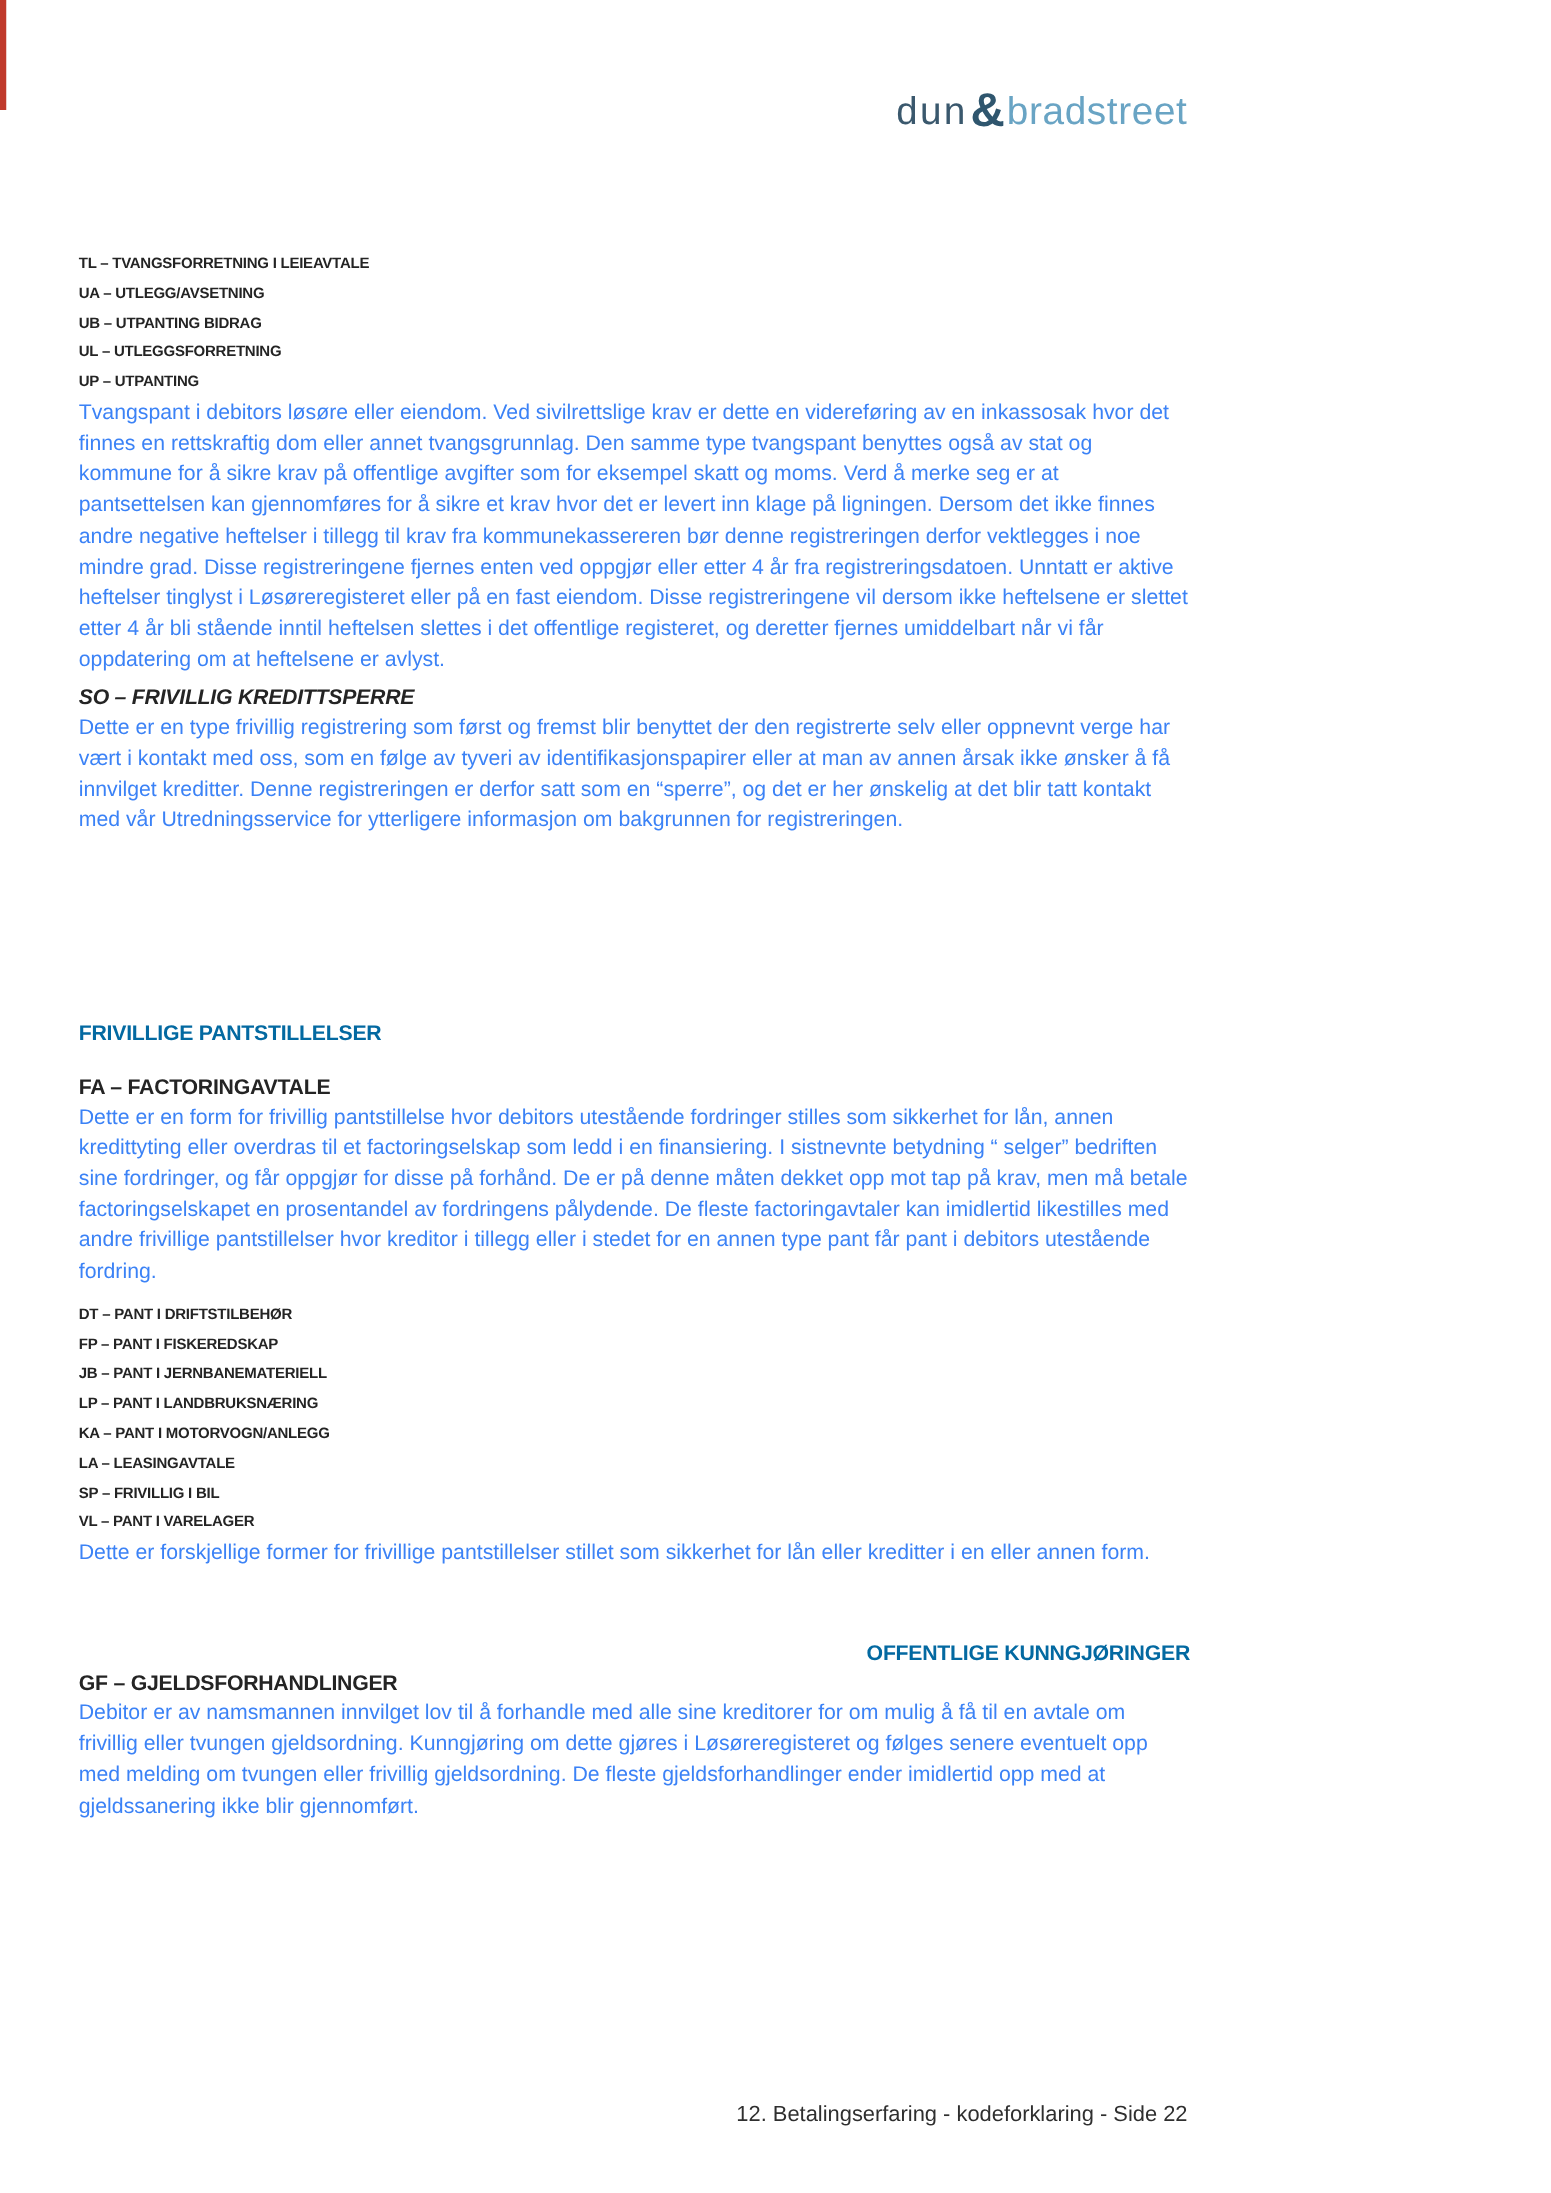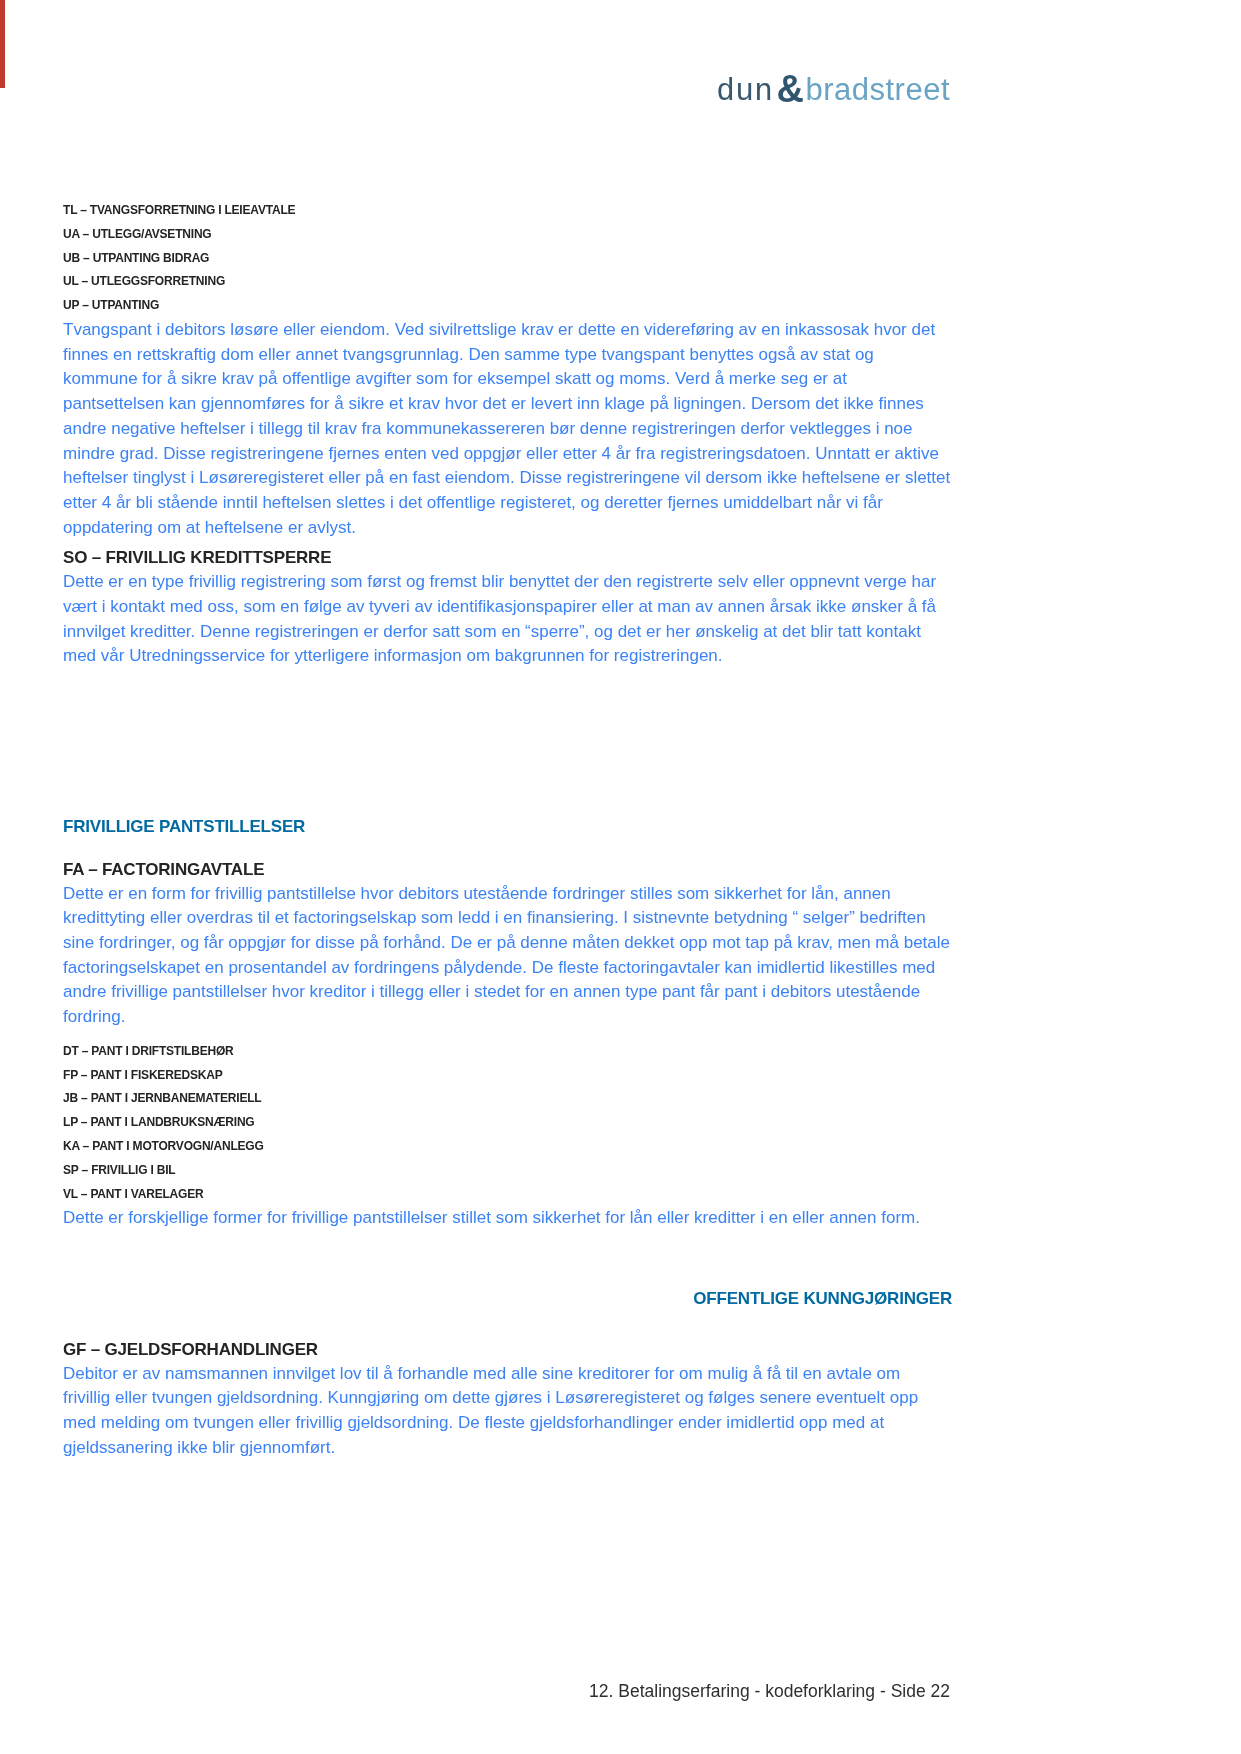--- a/index.html
+++ b/index.html
@@ -63,26 +63,26 @@
     line-height: 23.8px;
     letter-spacing: -0.2px;
   }
   .section-title {
     font-weight: bold;
     color: #0369a1;
     font-size: 17px;
     line-height: 23.8px;
     letter-spacing: -0.2px;
   }
-  .mt-so { margin-top: 6px; }
+  .mt-so { margin-top: 6px; font-style: italic; }
   .mt-frivillige { margin-top: 146px; }
   .mt-fa { margin-top: 19px; }
   .mt-codes2 { margin-top: 10px; }
   .mt-offentlige { margin-top: 56px; text-align: right; }
-  .mt-gf { margin-top: 27px; }
+  .mt-gf { }
 
   .footer {
     position: absolute;
     right: 291px;
     bottom: 52px;
     font-size: 17.5px;
     color: #2f2f2f;
   }
 </style>
 </head>
@@ -114,20 +114,21 @@
 
     <div class="single-head mt-fa">FA – FACTORINGAVTALE</div>
     <p class="body-par">Dette er en form for frivillig pantstillelse hvor debitors utestående fordringer stilles som sikkerhet for lån, annen kredittyting eller overdras til et factoringselskap som ledd i en finansiering. I sistnevnte betydning “ selger” bedriften sine fordringer, og får oppgjør for disse på forhånd. De er på denne måten dekket opp mot tap på krav, men må betale factoringselskapet en prosentandel av fordringens pålydende. De fleste factoringavtaler kan imidlertid likestilles med andre frivillige pantstillelser hvor kreditor i tillegg eller i stedet for en annen type pant får pant i debitors utestående fordring.</p>
 
     <div class="mt-codes2">
       <div class="code-line">DT – PANT I DRIFTSTILBEHØR</div>
       <div class="code-line">FP – PANT I FISKEREDSKAP</div>
       <div class="code-line">JB – PANT I JERNBANEMATERIELL</div>
       <div class="code-line">LP – PANT I LANDBRUKSNÆRING</div>
       <div class="code-line">KA – PANT I MOTORVOGN/ANLEGG</div>
+      <div class="code-line">LA – LEASINGAVTALE</div>
       <div class="code-line">SP – FRIVILLIG I BIL</div>
       <div class="code-line">VL – PANT I VARELAGER</div>
     </div>
     <p class="body-par">Dette er forskjellige former for frivillige pantstillelser stillet som sikkerhet for lån eller kreditter i en eller annen form.</p>
 
     <div class="section-title mt-offentlige">OFFENTLIGE KUNNGJØRINGER</div>
 
     <div class="single-head mt-gf">GF – GJELDSFORHANDLINGER</div>
     <p class="body-par">Debitor er av namsmannen innvilget lov til å forhandle med alle sine kreditorer for om mulig å få til en avtale om frivillig eller tvungen gjeldsordning. Kunngjøring om dette gjøres i Løsøreregisteret og følges senere eventuelt opp med melding om tvungen eller frivillig gjeldsordning. De fleste gjeldsforhandlinger ender imidlertid opp med at gjeldssanering ikke blir gjennomført.</p>
 

